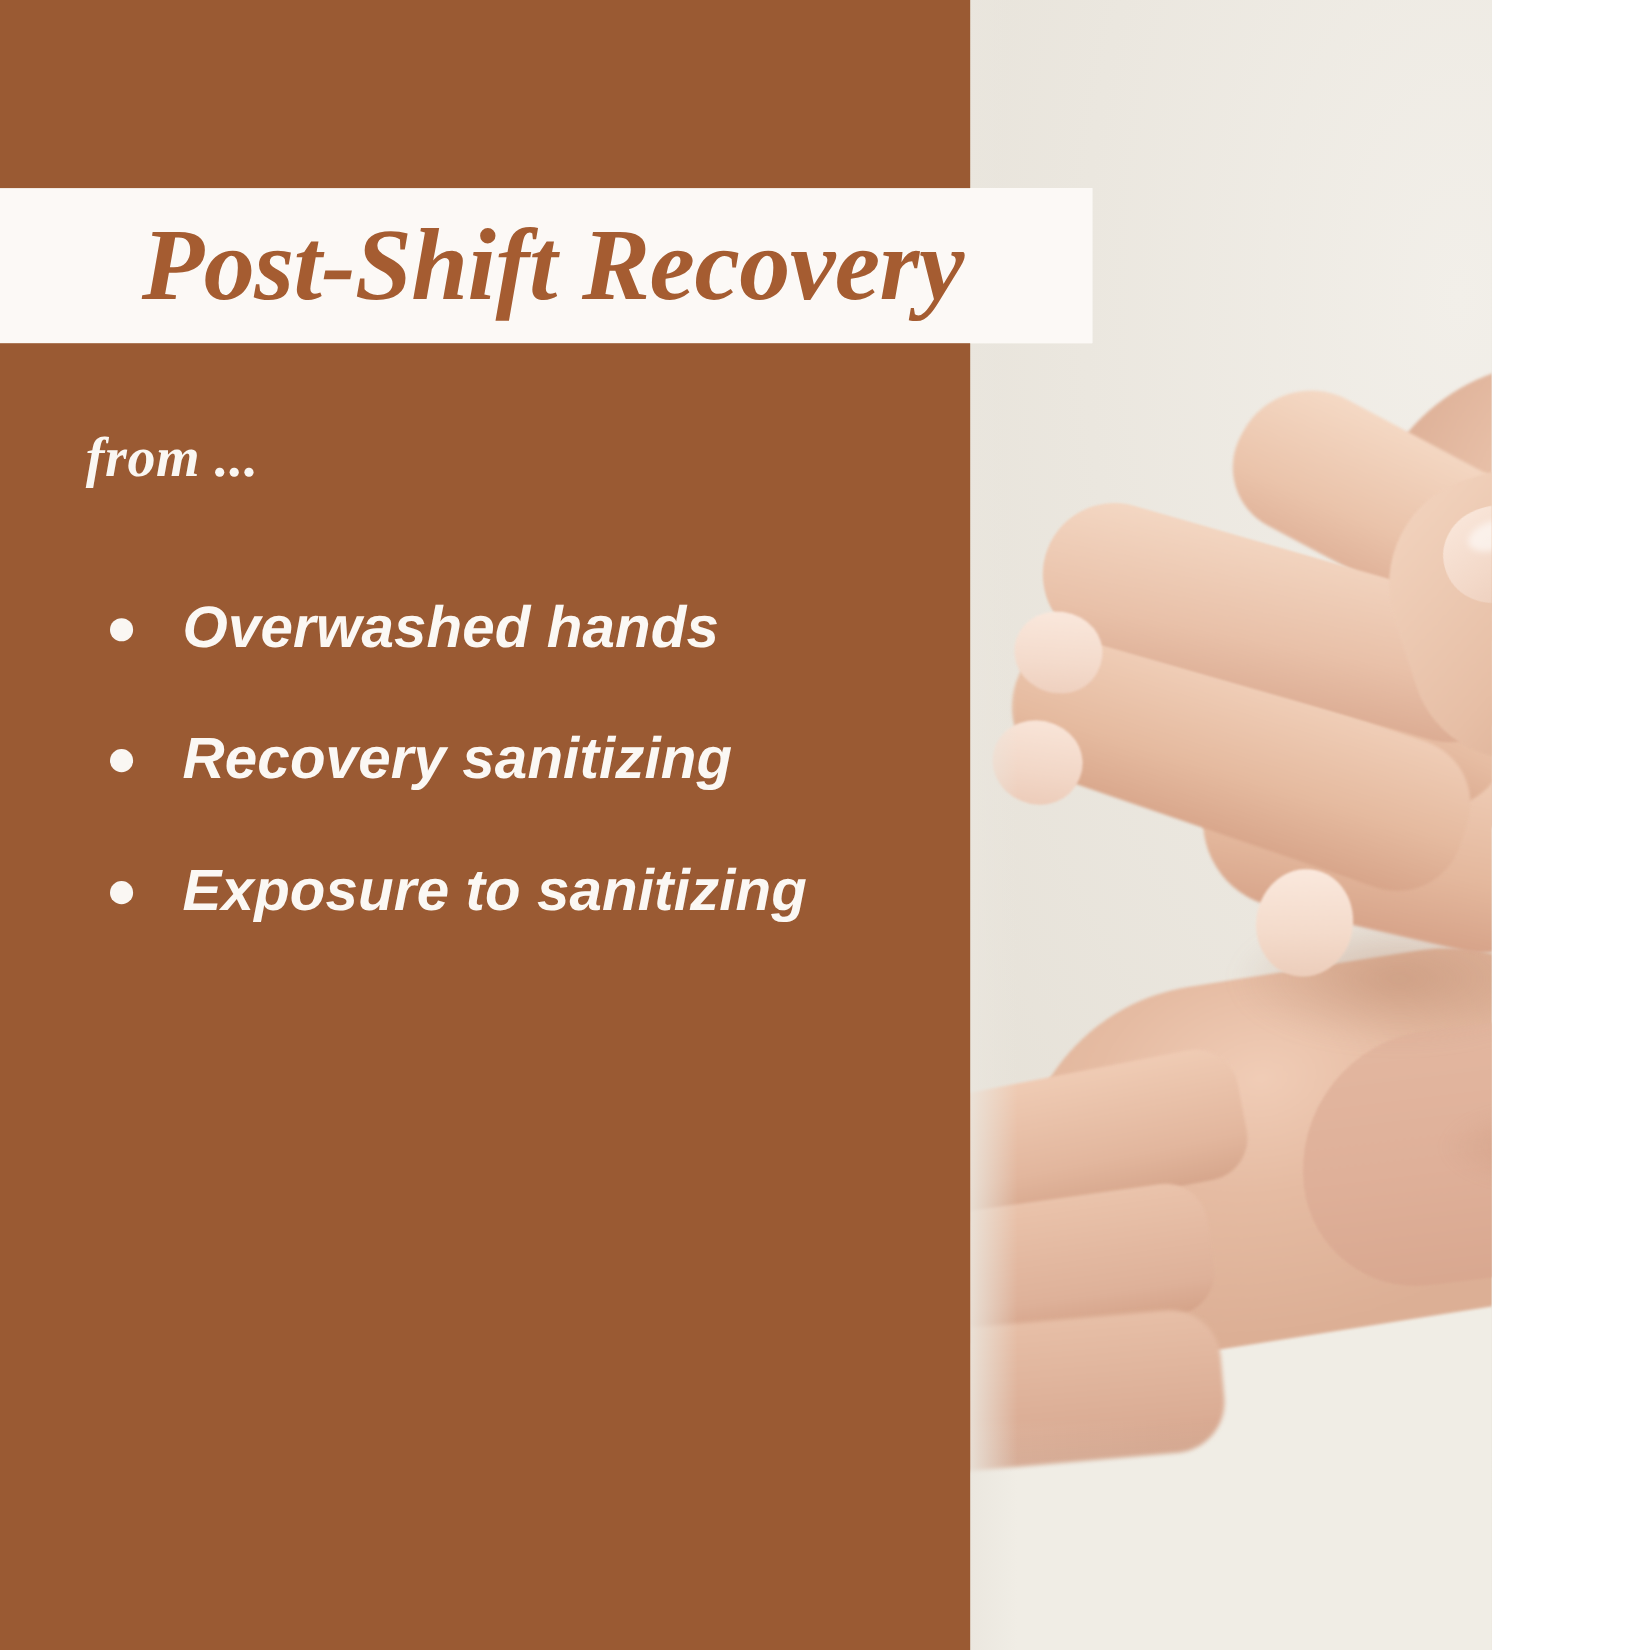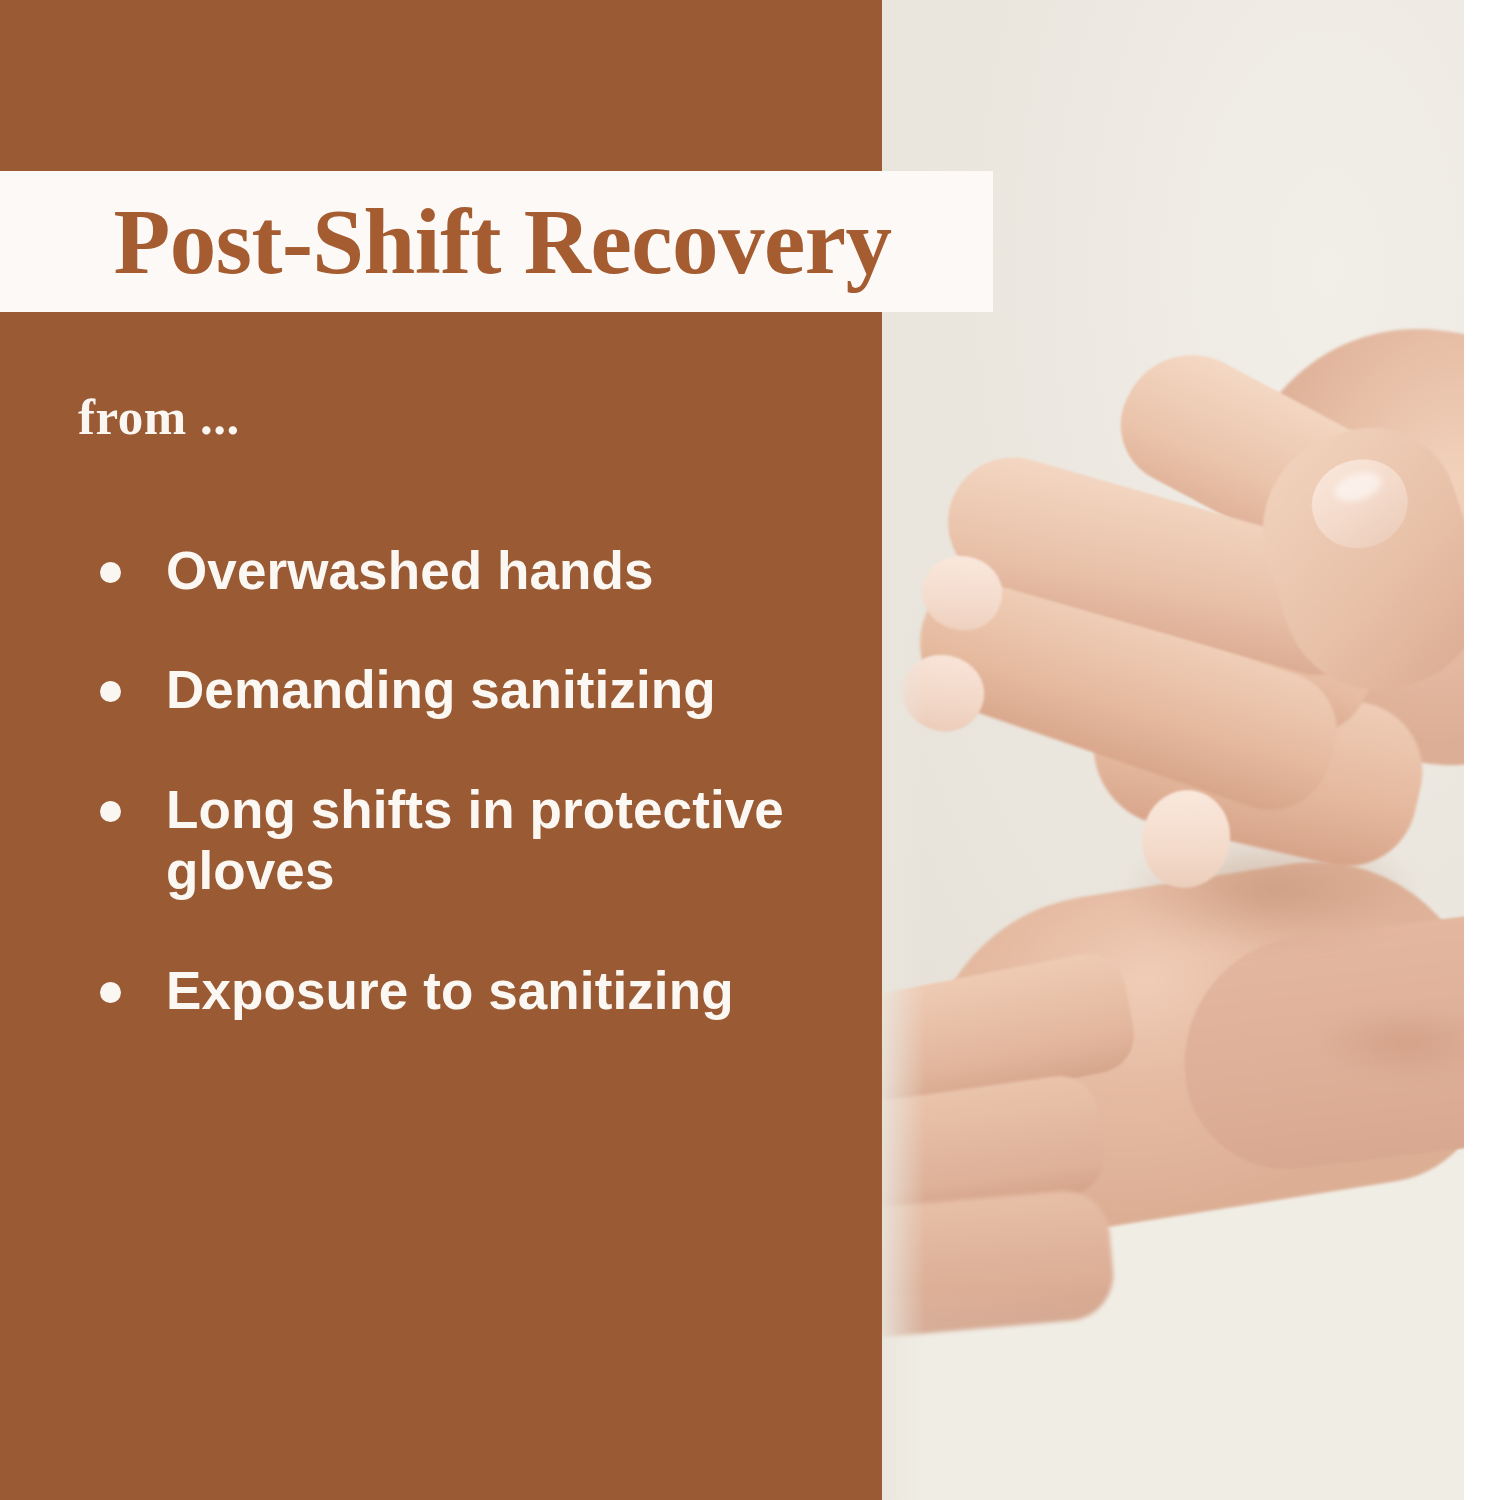--- a/index.html
+++ b/index.html
@@ -2,25 +2,26 @@
 <html><head>
 <meta charset="utf-8">
 <style>
   html, body {
     margin: 0;
     padding: 0;
     background: #ffffff;
   }
   #canvas {
     position: relative;
-    width: 1464px;
+    width: 1356px;
     height: 1500px;
     overflow: hidden;
     font-family: "Liberation Sans", sans-serif;
     background: #EAE6DE;
+    font-style: italic;
   }
 
   
   .photo-panel {
     position: absolute;
     left: 882px;
     top: 0;
     width: 618px;
     height: 1500px;
     background: #EAE6DE;
@@ -334,25 +335,21 @@
 
   <div class="from-line">from ...</div>
 
   <ul class="bullet-list">
     <li class="bullet-item">
       <span class="bullet-dot"></span>
       <span class="bullet-text">Overwashed hands</span>
     </li>
     <li class="bullet-item">
       <span class="bullet-dot"></span>
-      <span class="bullet-text">Demanding sanitizing</span>
-    </li>
-    <li class="bullet-item">
-      <span class="bullet-dot"></span>
-      <span class="bullet-text">Long shifts in protective gloves</span>
+      <span class="bullet-text">Recovery sanitizing</span>
     </li>
     <li class="bullet-item">
       <span class="bullet-dot"></span>
       <span class="bullet-text">Exposure to sanitizing</span>
     </li>
   </ul>
 
 </div>
 
 </body></html>

